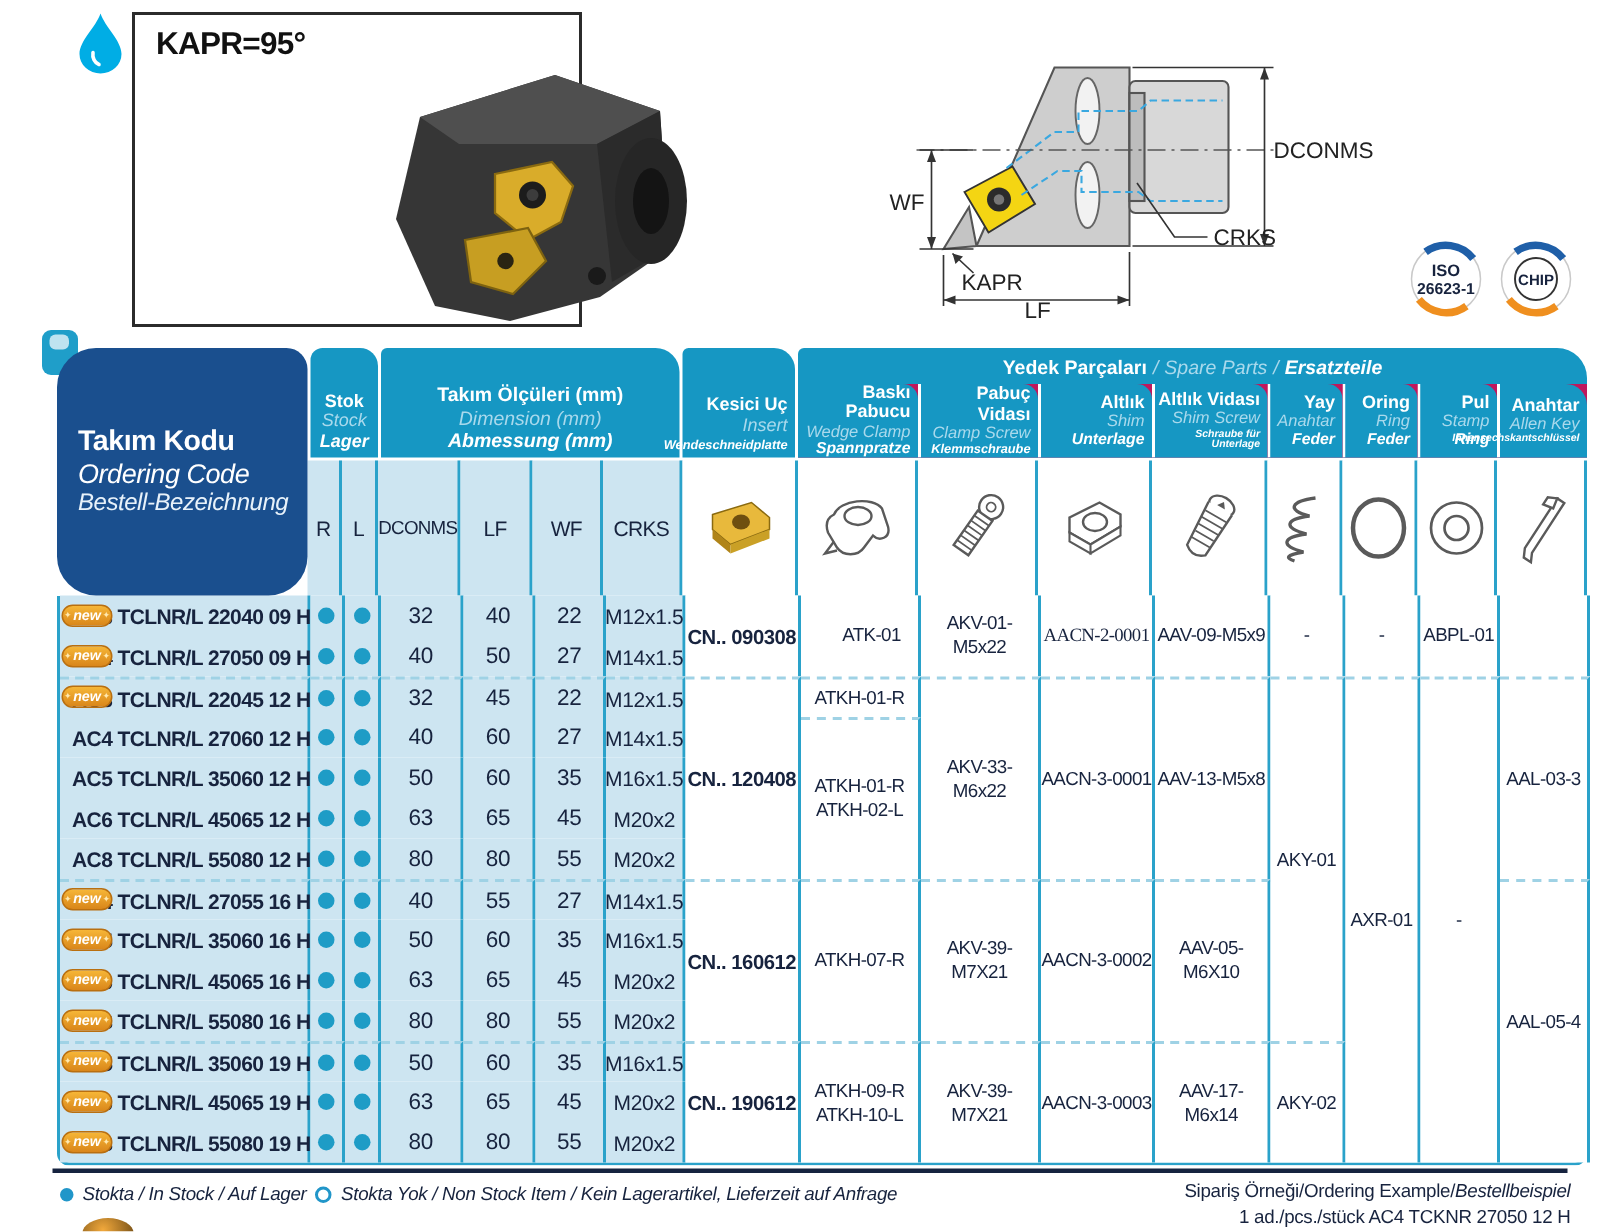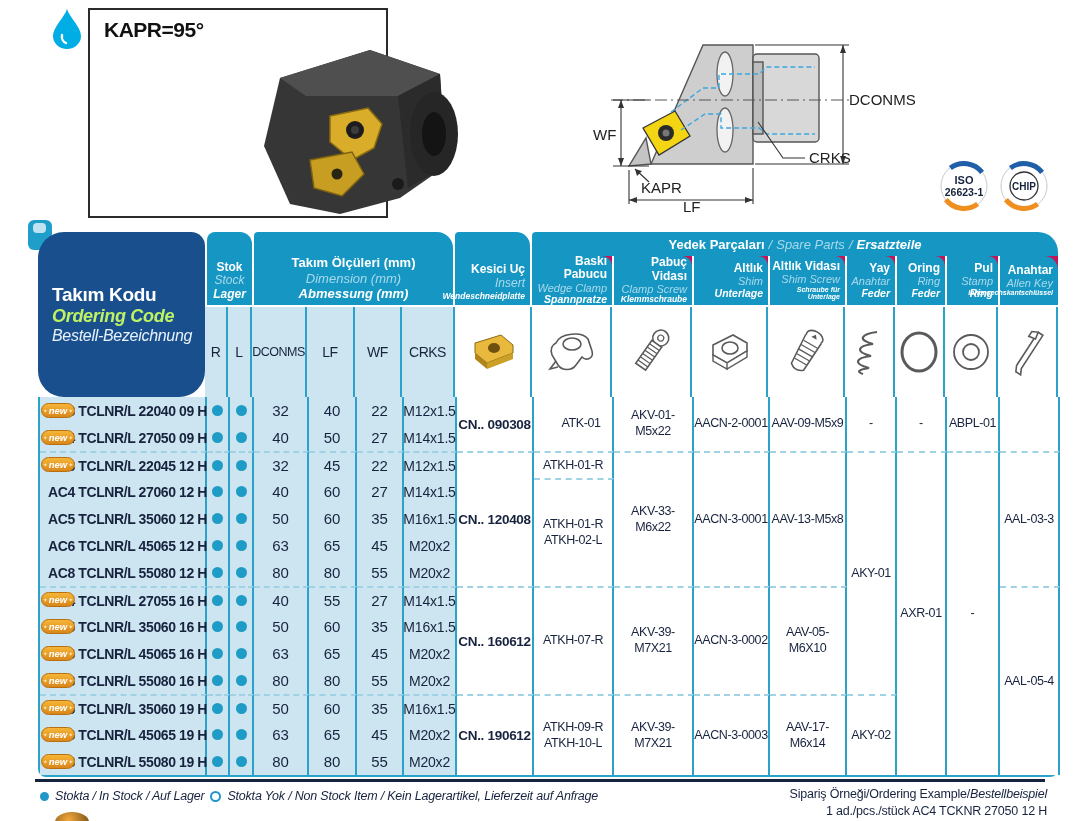--- a/index.html
+++ b/index.html
@@ -25,21 +25,21 @@
 
   .hdr-cell{position:absolute;background:#1697c3;box-sizing:border-box;color:#fff;}
   .hdr-tr{font-weight:bold;color:#fff;}
   .hdr-en{font-style:italic;color:#a9d9ec;}
   .hdr-de{font-style:italic;font-weight:bold;color:#fff;}
 
   #title-panel{position:absolute;left:0;top:0;width:167px;height:165px;background:#1a4f8e;
                border-radius:26px 14px 26px 26px;display:flex;flex-direction:column;justify-content:center;
                padding-left:14px;box-sizing:border-box;z-index:3;}
   #title-panel .t1{font-size:19px;font-weight:bold;color:#fff;letter-spacing:-0.3px;}
-  #title-panel .t2{font-size:18px;font-weight:bold;font-style:italic;color:#bef264;letter-spacing:-0.3px;}
+  #title-panel .t2{font-size:18px;font-weight:normal;font-style:italic;color:#ffffff;letter-spacing:-0.3px;}
   #title-panel .t3{font-size:16px;font-style:italic;color:#e8f2fa;letter-spacing:-0.3px;}
 
   #hdr-stok{left:169px;top:0;width:45px;height:73px;border-radius:8px 12px 0 0;
             display:flex;flex-direction:column;justify-content:flex-end;align-items:center;padding-bottom:3px;font-size:12px;line-height:1.15;}
   #hdr-dims{left:216px;top:0;width:199px;height:73px;border-radius:4px 16px 0 0;
             display:flex;flex-direction:column;justify-content:flex-end;align-items:center;padding-bottom:3px;font-size:13px;line-height:1.2;}
   #hdr-insert{left:417px;top:0;width:75px;height:73px;border-radius:4px 14px 0 0;
             display:flex;flex-direction:column;justify-content:flex-end;align-items:flex-end;padding:0 5px 4px 0;font-size:12px;line-height:1.2;}
   #hdr-spare{left:494px;top:0;width:526px;height:73px;border-radius:4px 20px 0 0;}
   #hdr-spare .group-line{height:24px;display:flex;align-items:center;justify-content:center;font-size:13px;gap:4px;}
@@ -510,21 +510,21 @@
         <div class="cell white cn dashed-top" style="grid-area: 12 / 8 / span 3;">CN.. 190612</div>
         <div class="cell white part" style="grid-area: 1 / 9 / span 2; margin-left: 16px;">ATK-01</div>
         <div class="cell white part dashed-top" style="grid-area: 3 / 9;">ATKH-01-R</div>
         <div class="cell white part dashed-top" style="grid-area: 4 / 9 / span 4;">ATKH-01-R<br>ATKH-02-L</div>
         <div class="cell white part dashed-top" style="grid-area: 8 / 9 / span 4;">ATKH-07-R</div>
         <div class="cell white part dashed-top" style="grid-area: 12 / 9 / span 3;">ATKH-09-R<br>ATKH-10-L</div>
         <div class="cell white part" style="grid-area: 1 / 10 / span 2;">AKV-01-M5x22</div>
         <div class="cell white part dashed-top" style="grid-area: 3 / 10 / span 5;">AKV-33-M6x22</div>
         <div class="cell white part dashed-top" style="grid-area: 8 / 10 / span 4;">AKV-39-M7X21</div>
         <div class="cell white part dashed-top" style="grid-area: 12 / 10 / span 3;">AKV-39-M7X21</div>
-        <div class="cell white part" style="grid-area: 1 / 11 / span 2;">AACN-2-0001</div>
+        <div class="cell white part" style="grid-area: 1 / 11 / span 2; font-family: Liberation Serif, serif;">AACN-2-0001</div>
         <div class="cell white part dashed-top" style="grid-area: 3 / 11 / span 5;">AACN-3-0001</div>
         <div class="cell white part dashed-top" style="grid-area: 8 / 11 / span 4;">AACN-3-0002</div>
         <div class="cell white part dashed-top" style="grid-area: 12 / 11 / span 3;">AACN-3-0003</div>
         <div class="cell white part" style="grid-area: 1 / 12 / span 2;">AAV-09-M5x9</div>
         <div class="cell white part dashed-top" style="grid-area: 3 / 12 / span 5;">AAV-13-M5x8</div>
         <div class="cell white part dashed-top" style="grid-area: 8 / 12 / span 4;">AAV-05-M6X10</div>
         <div class="cell white part dashed-top" style="grid-area: 12 / 12 / span 3;">AAV-17-M6x14</div>
         <div class="cell white part" style="grid-area: 1 / 13 / span 2;">-</div>
         <div class="cell white part dashed-top" style="grid-area: 3 / 13 / span 9;">AKY-01</div>
         <div class="cell white part dashed-top" style="grid-area: 12 / 13 / span 3;">AKY-02</div>

